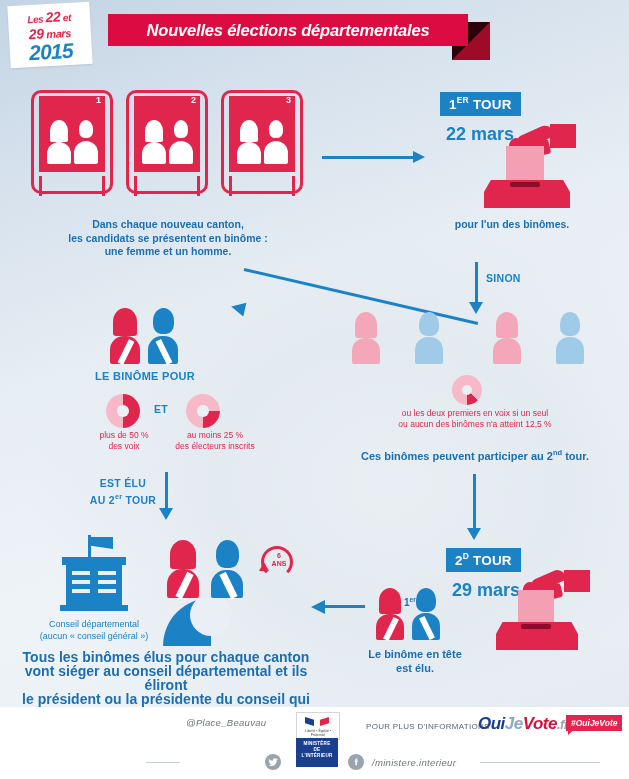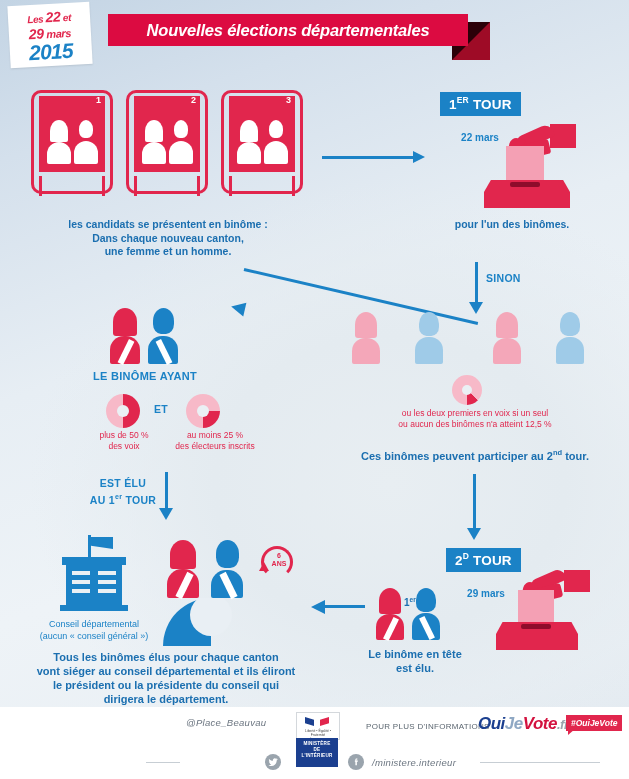--- a/index.html
+++ b/index.html
@@ -70,21 +70,21 @@
   
   .arrowline{background:#1b82c6;}
   .ahead{width:0;height:0;}
 
   
   .tourbadge{
     background:#1b82c6;color:#fff;font-weight:bold;font-size:13.5px;
     padding:3px 9px 4px 9px;display:inline-block;letter-spacing:.2px;white-space:nowrap;
   }
   .tourbadge sup{font-size:8.5px;}
-  .tourdate{color:#1b82c6;font-weight:bold;font-size:10px;text-align:center;margin-top:16px;}
+  .tourdate{color:#1b82c6;font-weight:bold;font-size:18px;text-align:center;margin-top:8px;}
 
   
   .cap{
     color:#1b6fb0;font-weight:bold;font-size:10.5px;line-height:13.5px;text-align:center;
   }
   .caplabel{color:#1b82c6;font-weight:bold;font-size:10.5px;text-align:center;letter-spacing:.3px;}
   .small-red{color:#e1264d;font-size:8.5px;line-height:11px;text-align:center;}
 
   
   .donut{border-radius:50%;position:absolute;}
@@ -176,22 +176,22 @@
       <div class="fig wfig" style="left:35px;top:24px;width:24px;height:44px;">
         <div class="head" style="left:5px;top:0px;width:14px;height:18px;border-radius:50% 50% 40% 40%;"></div>
         <div class="body" style="left:0px;top:21px;width:24px;height:23px;border-radius:12px 12px 2px 2px;"></div>
       </div>
     </div>
     <div class="abs" style="left:8px;top:90px;width:3px;height:20px;background:#e1264d;"></div>
     <div class="abs" style="left:71px;top:90px;width:3px;height:20px;background:#e1264d;"></div>
   </div>
 
   <div class="abs cap" style="left:18px;top:218px;width:300px;">
+    <div>Dans chaque nouveau canton,</div>
     <div>les candidats se présentent en binôme :</div>
-    <div>Dans chaque nouveau canton,</div>
     <div>une femme et un homme.</div>
   </div>
 
   <div class="abs arrowline" style="left:322px;top:156px;width:93px;height:3px;"></div>
   <div class="abs ahead" style="left:413px;top:151px;border-left:12px solid #1b82c6;border-top:6.5px solid transparent;border-bottom:6.5px solid transparent;"></div>
 
   <div class="abs" style="left:440px;top:92px;">
     <span class="tourbadge"><span>1</span><sup>ER</sup><span> TOUR</span></span>
   </div>
   <div class="abs tourdate" style="left:430px;top:116px;width:100px;">22 mars</div>
@@ -258,21 +258,21 @@
     <div class="abs" style="left:3px;top:0px;width:24px;height:28px;background:#e1264d;border-radius:50% 50% 3px 3px;"></div>
     <div class="abs" style="left:0px;top:28px;width:30px;height:28px;background:#e1264d;border-radius:14px 14px 2px 2px;"></div>
     <div class="abs" style="left:13px;top:31px;width:6px;height:26px;background:#fff;transform:rotate(26deg);"></div>
   </div>
   <div class="abs" style="left:148px;top:308px;width:30px;height:56px;">
     <div class="abs" style="left:5px;top:0px;width:21px;height:26px;background:#1b82c6;border-radius:50% 50% 38% 38%;"></div>
     <div class="abs" style="left:0px;top:28px;width:30px;height:28px;background:#1b82c6;border-radius:14px 14px 2px 2px;"></div>
     <div class="abs" style="left:13px;top:31px;width:6px;height:26px;background:#fff;transform:rotate(-26deg);"></div>
   </div>
 
-  <div class="abs caplabel" style="left:85px;top:370px;width:120px;font-size:11px;">LE BINÔME AYANT</div>
+  <div class="abs caplabel" style="left:85px;top:370px;width:120px;font-size:11px;">LE BINÔME POUR</div>
 
   <div class="abs donut" style="left:106px;top:394px;width:34px;height:34px;background:conic-gradient(#e1264d 0deg 180deg, #f7b9c8 180deg 360deg);">
     <div class="hole" style="left:11px;top:11px;width:12px;height:12px;background:#eaf0f4;"></div>
   </div>
   <div class="abs caplabel" style="left:148px;top:403px;width:26px;">ET</div>
 
   <div class="abs donut" style="left:186px;top:394px;width:34px;height:34px;background:conic-gradient(#f7b9c8 0deg 90deg, #e1264d 90deg 180deg, #f7b9c8 180deg 360deg);">
     <div class="hole" style="left:11px;top:11px;width:12px;height:12px;background:#eaf0f4;"></div>
   </div>
 
@@ -280,21 +280,21 @@
     <div>plus de 50 %</div>
     <div>des voix</div>
   </div>
   <div class="abs small-red" style="left:160px;top:430px;width:110px;">
     <div>au moins 25 %</div>
     <div>des électeurs inscrits</div>
   </div>
 
   <div class="abs caplabel" style="left:68px;top:476px;width:110px;line-height:14px;">
     <div>EST ÉLU</div>
-    <div><span>AU 1</span><sup style="font-size:7px;">er</sup><span> TOUR</span></div>
+    <div><span>AU 2</span><sup style="font-size:7px;">er</sup><span> TOUR</span></div>
   </div>
   <div class="abs arrowline" style="left:165px;top:472px;width:3px;height:38px;"></div>
   <div class="abs ahead" style="left:159px;top:508px;border-top:12px solid #1b82c6;border-left:7.5px solid transparent;border-right:7.5px solid transparent;"></div>
 
   <div class="abs" style="left:446px;top:548px;">
     <span class="tourbadge"><span>2</span><sup>D</sup><span> TOUR</span></span>
   </div>
   <div class="abs tourdate" style="left:436px;top:572px;width:100px;">29 mars</div>
 
   <div class="abs" style="left:492px;top:570px;width:108px;height:80px;">
@@ -366,21 +366,21 @@
       <span>6</span><br>
       <span>ANS</span>
     </div>
   </div>
 
   <div class="abs hemi" style="left:163px;top:598px;">
     <div class="half" style="background:conic-gradient(from 180deg, #e1264d 0deg 90deg, #1b82c6 90deg 180deg, transparent 180deg 360deg);"></div>
     <div class="notch"></div>
   </div>
 
-  <div class="abs cap" style="left:16px;top:650px;width:300px;font-size:11px;line-height:14px;">
+  <div class="abs cap" style="left:16px;top:650px;width:300px;font-size:14px;line-height:14px;">
     <div>Tous les binômes élus pour chaque canton</div>
     <div>vont siéger au conseil départemental et ils éliront</div>
     <div>le président ou la présidente du conseil qui</div>
     <div>dirigera le département.</div>
   </div>
 
   <div id="footerband"></div>
 
   <div class="abs logoboxTop" style="left:296px;top:712px;width:42px;height:26px;">
     <div class="abs" style="left:8px;top:4px;width:9px;height:9px;background:#1b3f8f;clip-path:polygon(0 0,100% 30%,100% 100%,0 70%);"></div>

